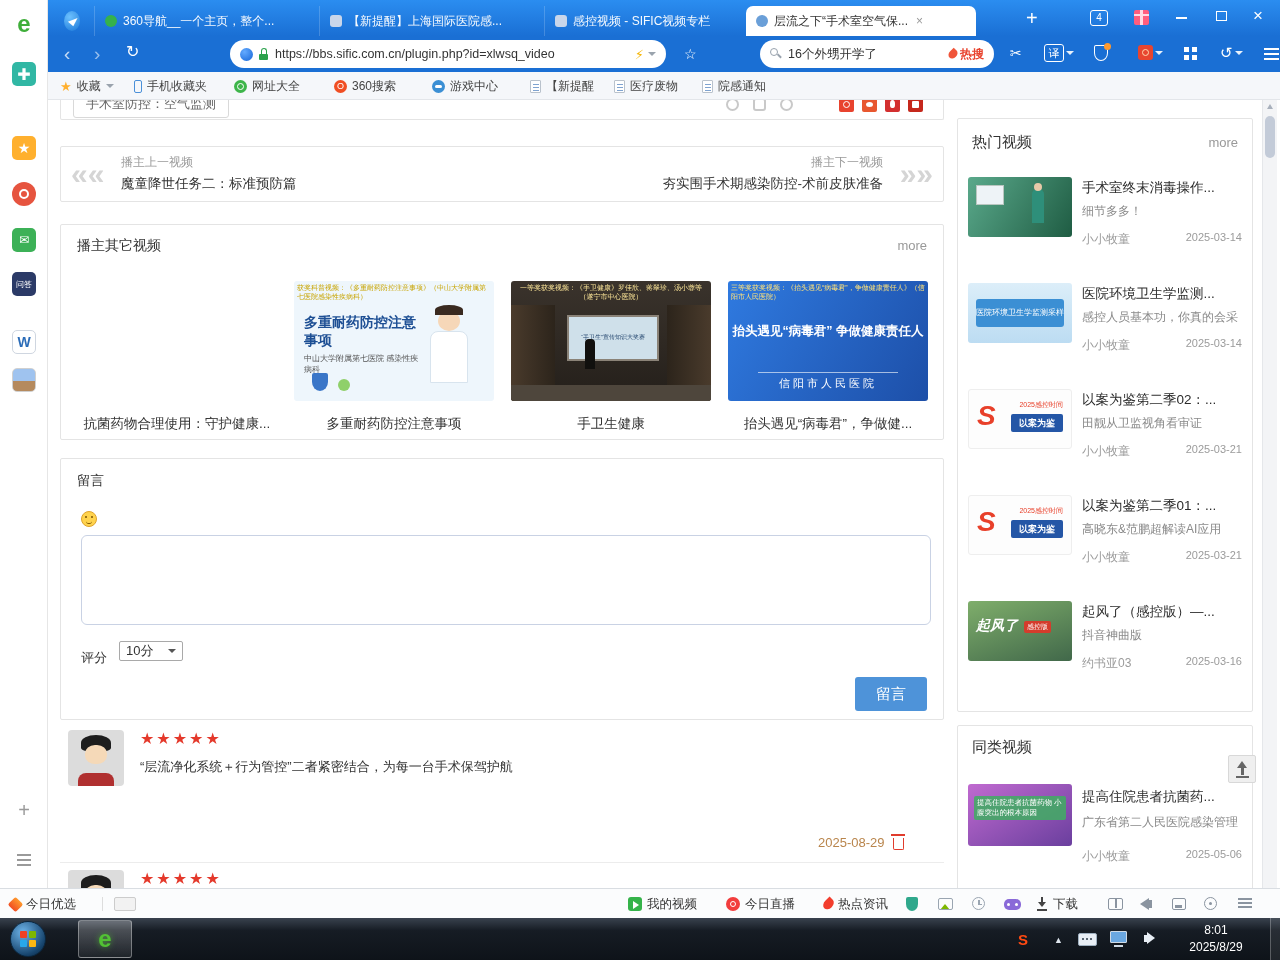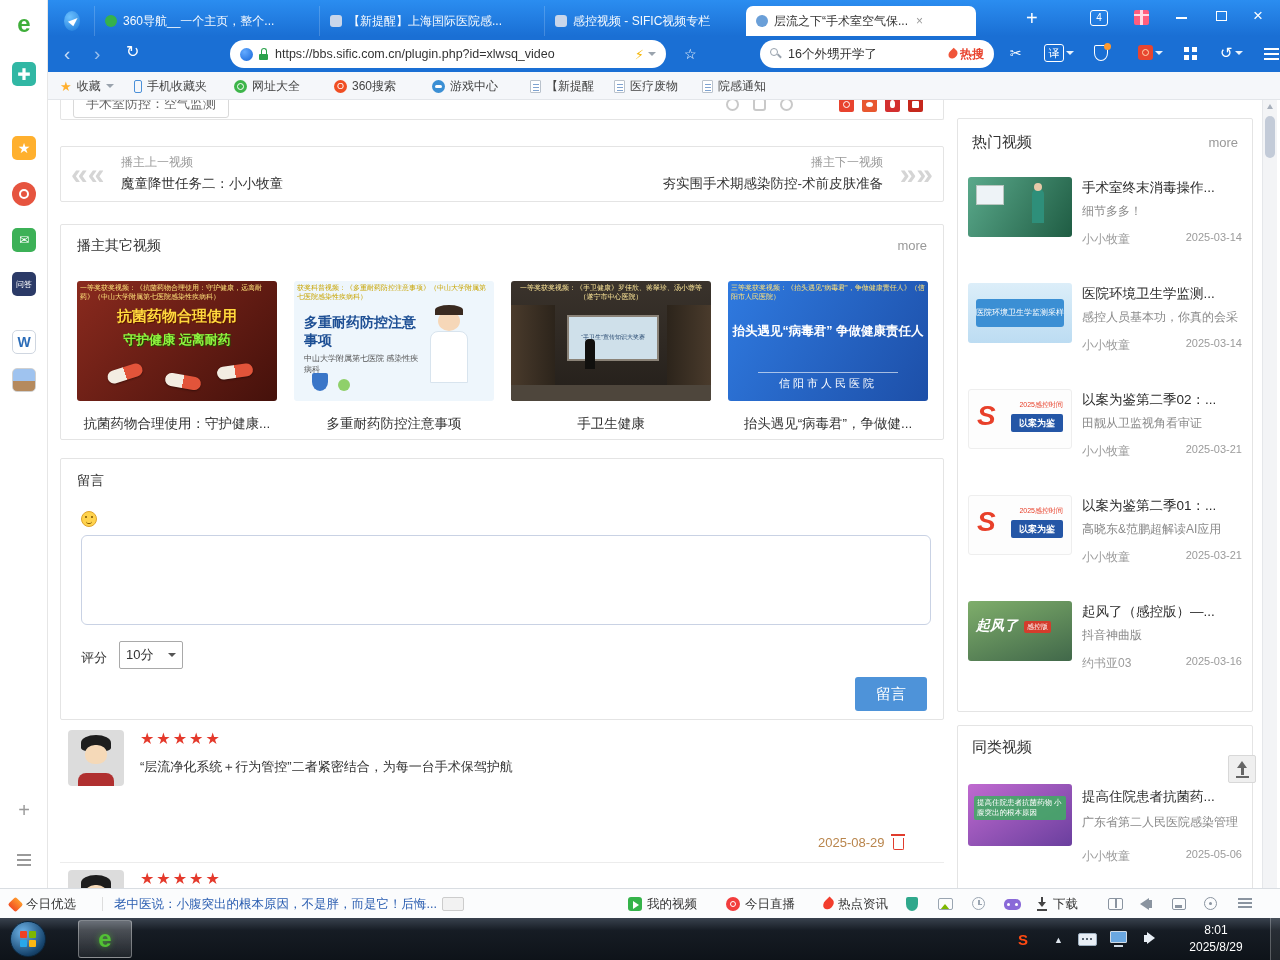--- a/index.html
+++ b/index.html
@@ -230,41 +230,33 @@
       <span style="width:15px;height:15px;background:#c5281c;border-radius:2px;position:relative;">
           <span style="position:absolute;left:4px;top:4px;width:7px;height:7px;background:#fff;border-radius:1px;"></span>
         </span>
     </div>
   </div>
 
   <div class="card" style="left:12px;top:46px;width:884px;height:56px;">
     <span class="chev abs" style="left:10px;top:12px;">««</span>
     <div class="abs" style="left:60px;top:7px;">
       <div style="font-size:12px;color:#999;">播主上一视频</div>
-      <div style="font-size:13.5px;color:#333;margin-top:4px;">魔童降世任务二：小小牧童</div>
+      <div style="font-size:13.5px;color:#333;margin-top:4px;">魔童降世任务二：标准预防篇</div>
     </div>
     <div class="abs" style="right:60px;top:7px;text-align:right;">
       <div style="font-size:12px;color:#999;">播主下一视频</div>
       <div style="font-size:13.5px;color:#333;margin-top:4px;">夯实围手术期感染防控-术前皮肤准备</div>
     </div>
     <span class="chev abs" style="right:10px;top:12px;">»»</span>
   </div>
 
   <div class="card" style="left:12px;top:124px;width:884px;height:216px;">
     <div class="abs" style="left:16px;top:12px;font-size:14px;color:#333;">播主其它视频</div>
     <div class="abs more" style="right:16px;top:13px;">more</div>
 
-    <div class="thumb" style="left:16px;top:56px;background:linear-gradient(135deg,#8a2a1e,#45110b);">
-      <div class="cap">一等奖获奖视频：《抗菌药物合理使用：守护健康，远离耐药》（中山大学附属第七医院感染性疾病科）</div>
-      <div class="abs" style="left:0;right:0;top:26px;text-align:center;font-size:15px;font-weight:bold;color:#ffd83d;text-shadow:1px 1px 0 #5a1400;">抗菌药物合理使用</div>
-      <div class="abs" style="left:0;right:0;top:50px;text-align:center;font-size:13px;font-weight:bold;color:#8ef33e;text-shadow:1px 1px 0 #234a00;">守护健康 远离耐药</div>
-      <span class="capsule" style="left:30px;top:86px;transform:rotate(-18deg);"></span>
-      <span class="capsule" style="left:88px;top:94px;transform:rotate(10deg);"></span>
-      <span class="capsule" style="left:140px;top:84px;transform:rotate(-8deg);"></span>
-    </div>
     <div class="vtitle abs" style="left:16px;top:190px;width:200px;">抗菌药物合理使用：守护健康...</div>
 
     <div class="thumb" style="left:233px;top:56px;background:#eef6fc;">
       <div class="cap" style="color:#c8a400;">获奖科普视频：《多重耐药防控注意事项》（中山大学附属第七医院感染性疾病科）</div>
       <div class="abs" style="left:10px;top:32px;width:120px;font-size:14px;font-weight:bold;color:#1d4f94;line-height:18px;">多重耐药防控注意事项</div>
       <div class="abs" style="left:10px;top:72px;width:120px;font-size:8px;color:#555;">中山大学附属第七医院 感染性疾病科</div>
       <span class="abs" style="right:34px;top:30px;width:22px;height:20px;background:#f6d7b8;border-radius:50%;"></span>
       <span class="abs" style="right:31px;top:24px;width:28px;height:10px;background:#3a2a20;border-radius:50% 50% 0 0;"></span>
       <span class="abs" style="right:26px;top:50px;width:38px;height:52px;background:#fff;border:1px solid #d8e4ee;border-radius:8px 8px 0 0;"></span>
       <span class="abs" style="left:18px;top:92px;width:16px;height:18px;background:#3a76c8;border-radius:2px 2px 50% 50%;"></span>
@@ -289,21 +281,21 @@
       <span class="abs" style="left:30px;bottom:28px;width:140px;height:1px;background:rgba(255,255,255,.6);"></span>
     </div>
     <div class="vtitle abs" style="left:667px;top:190px;width:200px;">抬头遇见“病毒君”，争做健...</div>
   </div>
 
   <div class="card" style="left:12px;top:358px;width:884px;height:262px;">
     <div class="abs" style="left:16px;top:13px;font-size:13.5px;color:#333;">留言</div>
     <div class="smiley abs" style="left:20px;top:52px;"></div>
     <textarea class="abs" style="left: 20px; top: 76px; width: 850px; height: 90px; border: 1px solid rgb(201, 210, 228); border-radius: 6px; resize: none; font-family: inherit; font-size: 13px; padding: 8px; outline: none;"></textarea>
     <div class="abs" style="left:20px;top:190px;font-size:13px;color:#333;">评分</div>
-    <div class="abs flex" style="left:58px;top:182px;width:64px;height:28px;border:1px solid #a9a9a9;border-radius:2px;background:#fff;padding:0 6px;justify-content:space-between;">
+    <div class="abs flex" style="left:58px;top:182px;width:64px;height:20px;border:1px solid #a9a9a9;border-radius:2px;background:#fff;padding:0 6px;justify-content:space-between;">
       <span style="font-size:13px;">10分</span>
       <span class="caret" style="border-top-color:#555;"></span>
     </div>
     <div class="abs" style="right:16px;top:218px;width:72px;height:34px;background:#4e93d9;border-radius:3px;color:#fff;font-size:15px;text-align:center;line-height:34px;">留言</div>
   </div>
 
   <div class="avatar" style="left:20px;top:630px;">
       <span class="hair"></span>
       <span class="face"></span>
       <span class="body"></span>
@@ -410,21 +402,20 @@
   </div>
 </div>
 
 <div id="statusbar">
   <div class="sb-item" style="left:10px;">
     <span style="width:11px;height:11px;background:linear-gradient(#ff9a2e,#f04e23);transform:rotate(45deg);border-radius:2px;"></span>
     <span>今日优选</span>
   </div>
   <span class="abs" style="left:102px;top:8px;width:1px;height:14px;background:#ddd;"></span>
   <div class="sb-item" style="left:114px;color:#2a5db0;">
-    <span>老中医说：小腹突出的根本原因，不是胖，而是它！后悔...</span>
     <span style="width:22px;height:14px;border:1px solid #ccc;border-radius:2px;background:#f2f2f2;"></span>
   </div>
 
   <div class="sb-item" style="left:628px;">
     <span style="width:14px;height:14px;background:#35b34a;border-radius:3px;position:relative;">
         <span style="position:absolute;left:5px;top:3.5px;width:0;height:0;border-left:6px solid #fff;border-top:4px solid transparent;border-bottom:4px solid transparent;"></span>
       </span>
     <span>我的视频</span>
   </div>
   <div class="sb-item" style="left:726px;">

